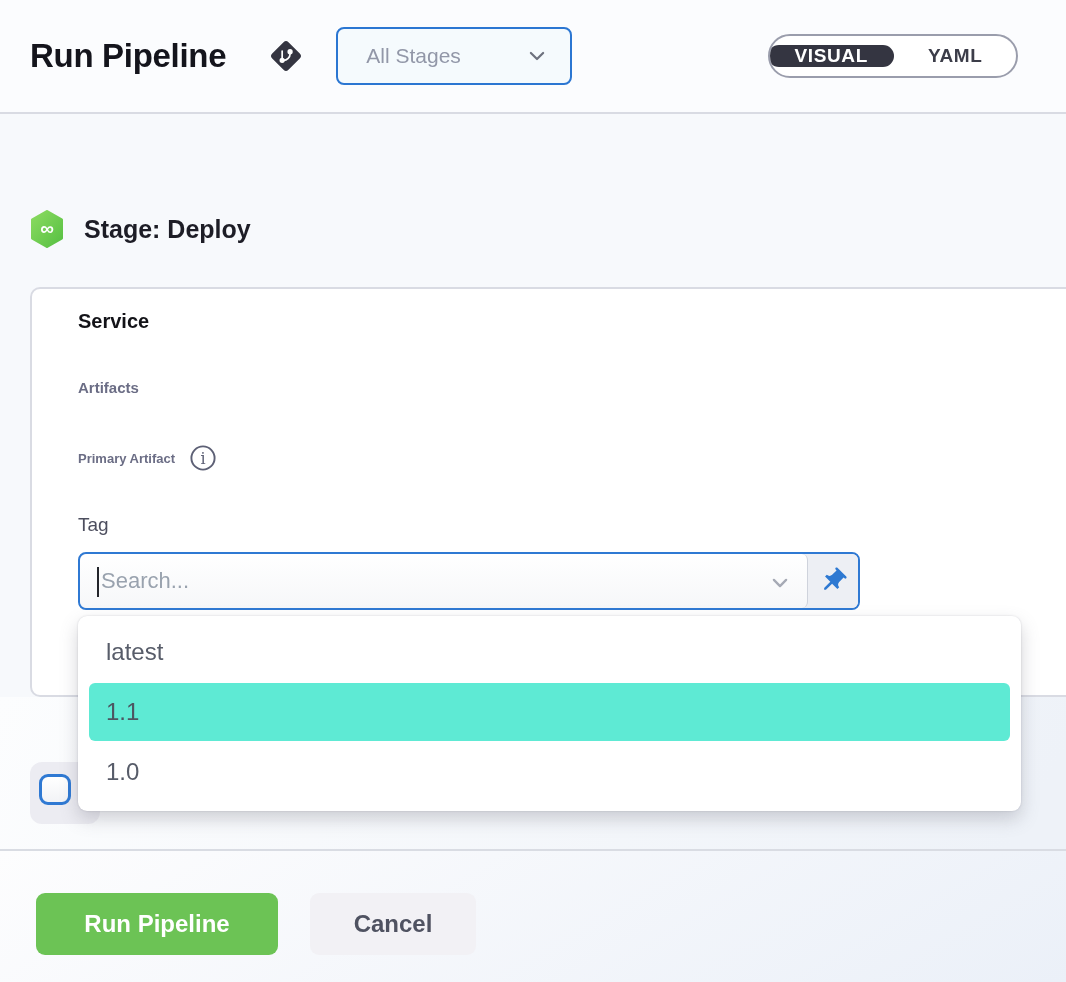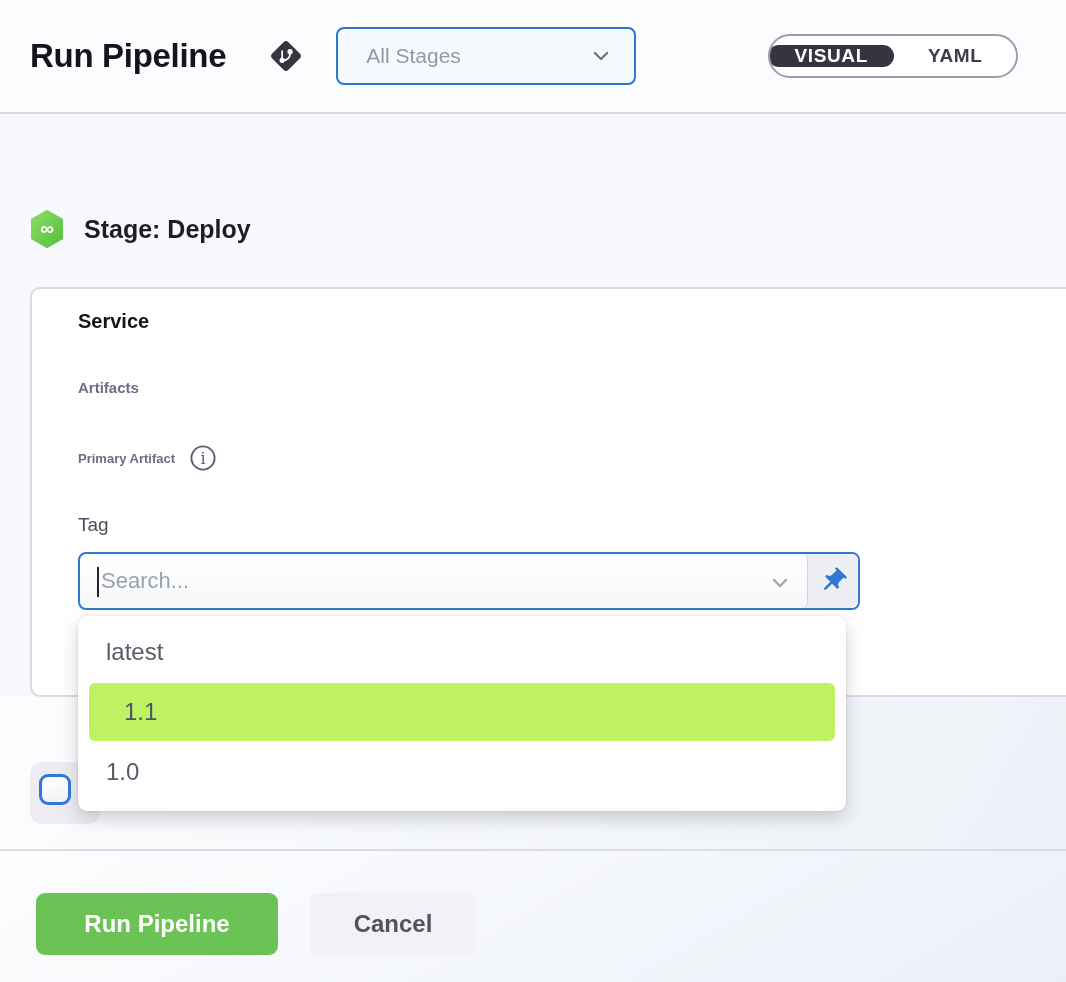--- a/index.html
+++ b/index.html
@@ -9,21 +9,21 @@
 
   
   .header {
     position:absolute; top:0; left:0; width:1066px; height:114px;
     background:#fbfcfe; border-bottom:2px solid #d9dbe3;
     display:flex; align-items:center; padding:0 48px 0 30px; z-index:10;
   }
   .page-title { font-size:33px; font-weight:700; color:#14141c; letter-spacing:-0.3px; }
   .git-icon { width:40px; height:40px; margin-left:40px; }
   .stage-select {
-    margin-left:30px; width:300px; height:58px; border:2px solid #2b76d2; border-radius:8px;
+    margin-left:30px; width:236px; height:58px; border:2px solid #2b76d2; border-radius:8px;
     background:#f5fafd; display:flex; align-items:center; padding:0 22px 0 28px; cursor:pointer;
   }
   .stage-select-value { flex:1; font-size:21px; color:#9297a8; }
   .chev { width:22px; height:22px; }
   .spacer { flex:1; }
   .view-toggle {
     width:250px; height:44px; border:2px solid #9a9dac; border-radius:22px;
     background:#ffffff; display:flex; align-items:center; overflow:hidden; position:relative;
   }
   .toggle-seg {
@@ -62,25 +62,25 @@
   .tag-input-wrap { flex:1; position:relative; background:linear-gradient(#ffffff,#f6f7f9);
     border-right:1px solid #cfd3dc; border-radius:7px 6px 6px 7px; }
   .tag-input { width:100%; height:100%; border:none; outline:none; background:transparent;
     padding:0 52px 0 21px; font-size:22px; color:#30333c; font-family:inherit; }
   .tag-input::placeholder { color:#99a2ae; opacity:1; }
   .fake-caret { position:absolute; left:17px; top:13px; width:2px; height:30px; background:#23252b; }
   .tag-chevron { position:absolute; right:16px; top:18px; }
   .pin-btn { width:50px; display:flex; align-items:center; justify-content:center; cursor:pointer; background:#edeff4; }
 
   
-  .menu { position:absolute; left:78px; top:616px; width:768px; background:#ffffff;
+  .menu { position:absolute; left:78px; top:616px; width:943px; background:#ffffff;
     border-radius:9px; padding:7px 0 10px 0; z-index:30;
     box-shadow:0 0 2px rgba(40,41,61,0.18), 0 8px 18px rgba(96,97,112,0.28); }
   .menu-item { height:58px; line-height:58px; padding-left:28px; font-size:24px; color:#575c69; cursor:pointer; }
-  .menu-item.highlighted { background:#bef264; border-radius:6px; margin:2px 11px; padding-left:35px; color:#4d5561; }
+  .menu-item.highlighted { background:#5eead4; border-radius:6px; margin:2px 11px; padding-left:17px; color:#4d5561; }
 
   
   .checkbox-row-bg { position:absolute; left:30px; top:762px; width:70px; height:62px;
     background:#ececf2; border-radius:12px; z-index:3; }
   .checkbox { position:absolute; left:39px; top:774px; width:32px; height:31px;
     border:3px solid #2f79d3; border-radius:9px; background:linear-gradient(#ffffff,#f2f3f6);
     z-index:6; cursor:pointer; }
 
   
   .btn { height:62px; border:none; border-radius:9px; font-family:inherit;

